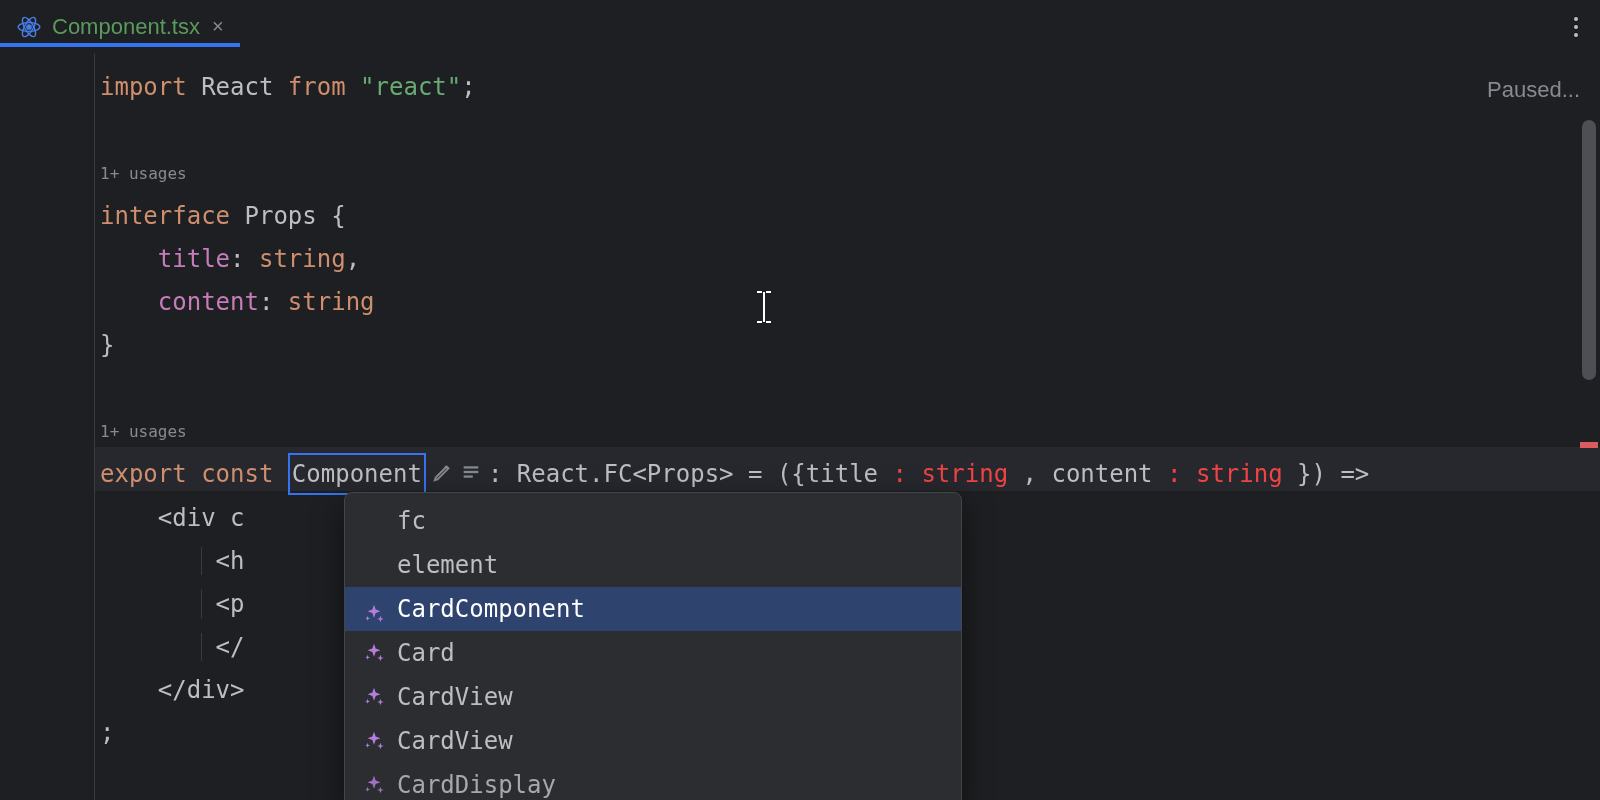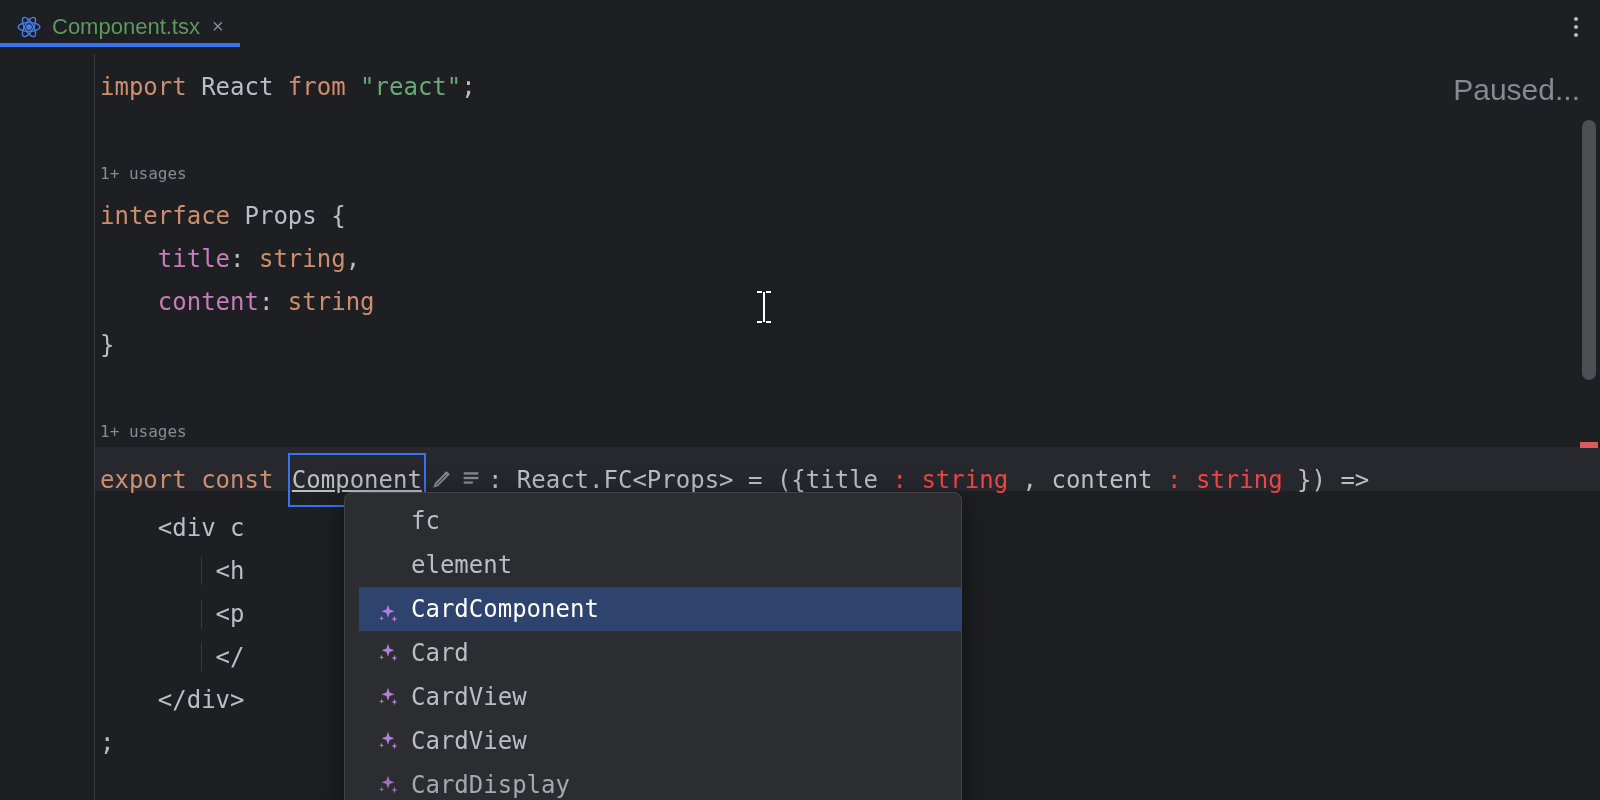--- a/index.html
+++ b/index.html
@@ -100,38 +100,37 @@
     color: #868a91;
     font-size: 16px;
     padding-left: 5px;
     line-height: 43px;
   }
   .paused {
     position: absolute;
     right: 20px;
     top: 14px;
     color: #868a91;
-    font-size: 30px;
+    font-size: 22px;
     font-family: -apple-system, BlinkMacSystemFont, 'Segoe UI', sans-serif;
   }
   .line-hl {
     position: absolute;
     left: 0;
     right: 0;
     top: 393px;
     height: 44px;
     background: #26282e;
     z-index: -1;
   }
   .rename-box {
     border: 2px solid #3574f0;
-    padding: 6px 2px;
+    padding: 0 2px;
     display: inline-block;
     line-height: 38px;
-    text-decoration: underline;
   }
   .inline-icons {
     display: inline-flex;
     align-items: center;
     gap: 6px;
     vertical-align: middle;
     margin: 0 6px;
     color: #868a91;
   }
   .pencil-icon svg, .lines-icon svg { width: 22px; height: 22px; }
@@ -148,21 +147,20 @@
     overflow: hidden;
   }
   .popup-item {
     display: flex;
     align-items: center;
     padding: 6px 18px;
     gap: 12px;
     font-size: 24px;
     line-height: 32px;
     color: #bcbec4;
-    margin-left: 14px;
   }
   .popup-item.selected {
     background: #2e436e;
     color: #ffffff;
     align-items: flex-end;
   }
   .popup-item .icon-slot {
     width: 22px;
     display: flex;
     justify-content: center;

